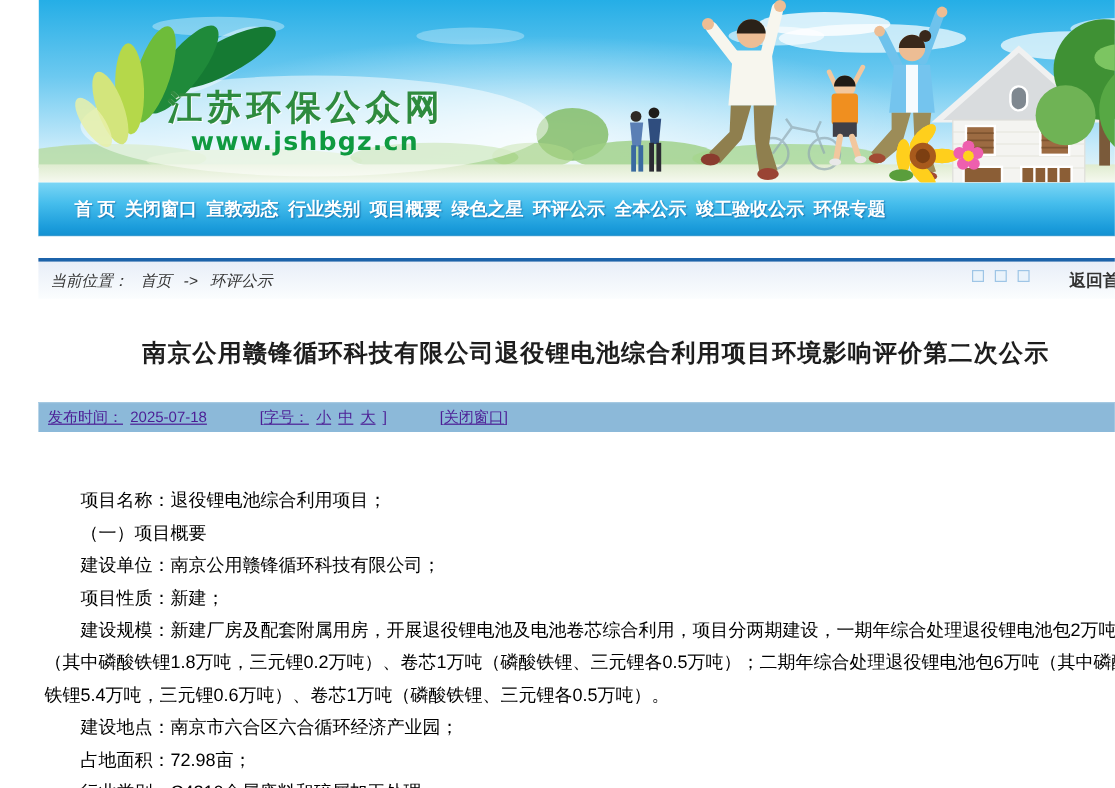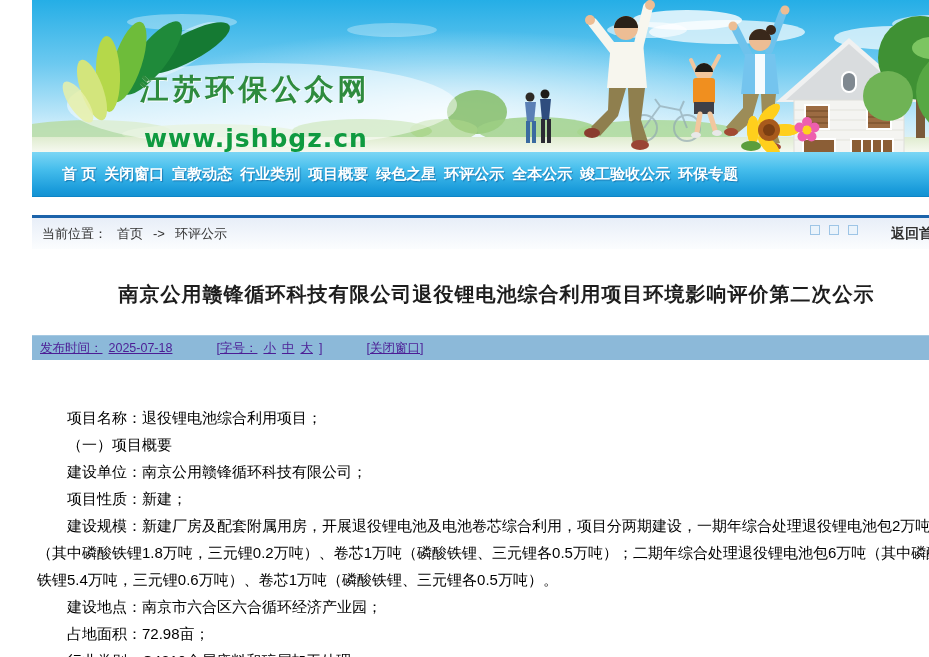--- a/index.html
+++ b/index.html
@@ -6,38 +6,38 @@
   body{font-family:"Liberation Sans","DejaVu Sans",sans-serif;background:#fff;}
   .page{position:relative;width:929px;height:657px;overflow:hidden;background:#fff;padding-left:32px;}
 
   
   .banner{position:relative;width:929px;height:152px;overflow:hidden;}
   .banner svg{display:block;}
   .logo-title{position:absolute;left:98px;top:70px;width:250px;text-align:center;
     font-size:29px;font-weight:bold;color:#2e8b3e;letter-spacing:4px;
     font-family:"Liberation Serif","DejaVu Serif",serif;
     text-shadow:1px 1px 0 rgba(255,255,255,.8);white-space:nowrap;}
-  .logo-url{position:absolute;left:112px;top:124px;width:220px;text-align:center;
-    font-size:25px;font-weight:bold;color:#0f9a40;letter-spacing:1px;
+  .logo-url{position:absolute;left:112px;top:106px;width:220px;text-align:center;
+    font-size:21px;font-weight:bold;color:#0f9a40;letter-spacing:1px;
     font-family:"DejaVu Sans",sans-serif;white-space:nowrap;}
 
   
   .nav{display:flex;align-items:center;justify-content:flex-start;
     height:44px;padding:0 12px 0 26px;
     background:linear-gradient(180deg,#7cd6f5 0%,#45bdec 40%,#1b9cdb 85%,#1492d2 100%);
     border-bottom:1px solid #0d85c6;}
   .nav a{color:#fff;font-size:15px;font-weight:bold;text-decoration:none;
     padding:0 4px;white-space:nowrap;text-shadow:1px 1px 1px rgba(10,90,150,.6);cursor:pointer;}
 
   
   .crumb-gap{height:18px;background:#fff;}
   .crumb{height:31px;border-top:3px solid #1c63aa;
     background:linear-gradient(180deg,#e8eef8 0%,#fbfdfe 100%);
     display:flex;align-items:center;font-size:13px;color:#333;}
-  .crumb-left{flex:1;display:flex;align-items:center;gap:10px;padding-left:10px;}
+  .crumb-left{flex:1;display:flex;align-items:center;gap:10px;padding-left:10px;font-style:italic;}
   .crumb a{color:#333;text-decoration:none;cursor:pointer;}
   .crumb-right{display:flex;align-items:flex-start;gap:9px;padding-right:14px;}
   .sq{width:8px;height:8px;border:1px solid #9ec5e6;background:#eaf3fb;display:inline-block;}
   .back-home{font-size:14px;font-weight:bold;color:#17497e;margin-left:24px;}
 
   
   .art-title{margin-top:32px;text-align:center;font-size:20px;font-weight:bold;color:#1d1d1d;
     font-family:"Liberation Serif","DejaVu Serif",serif;letter-spacing:1px;}
   .meta{margin-top:27px;height:24px;line-height:24px;background:#8cb9d9;
     border-top:1px solid #a5c9e2;color:#4c1d95;font-size:12.5px;padding-left:8px;

